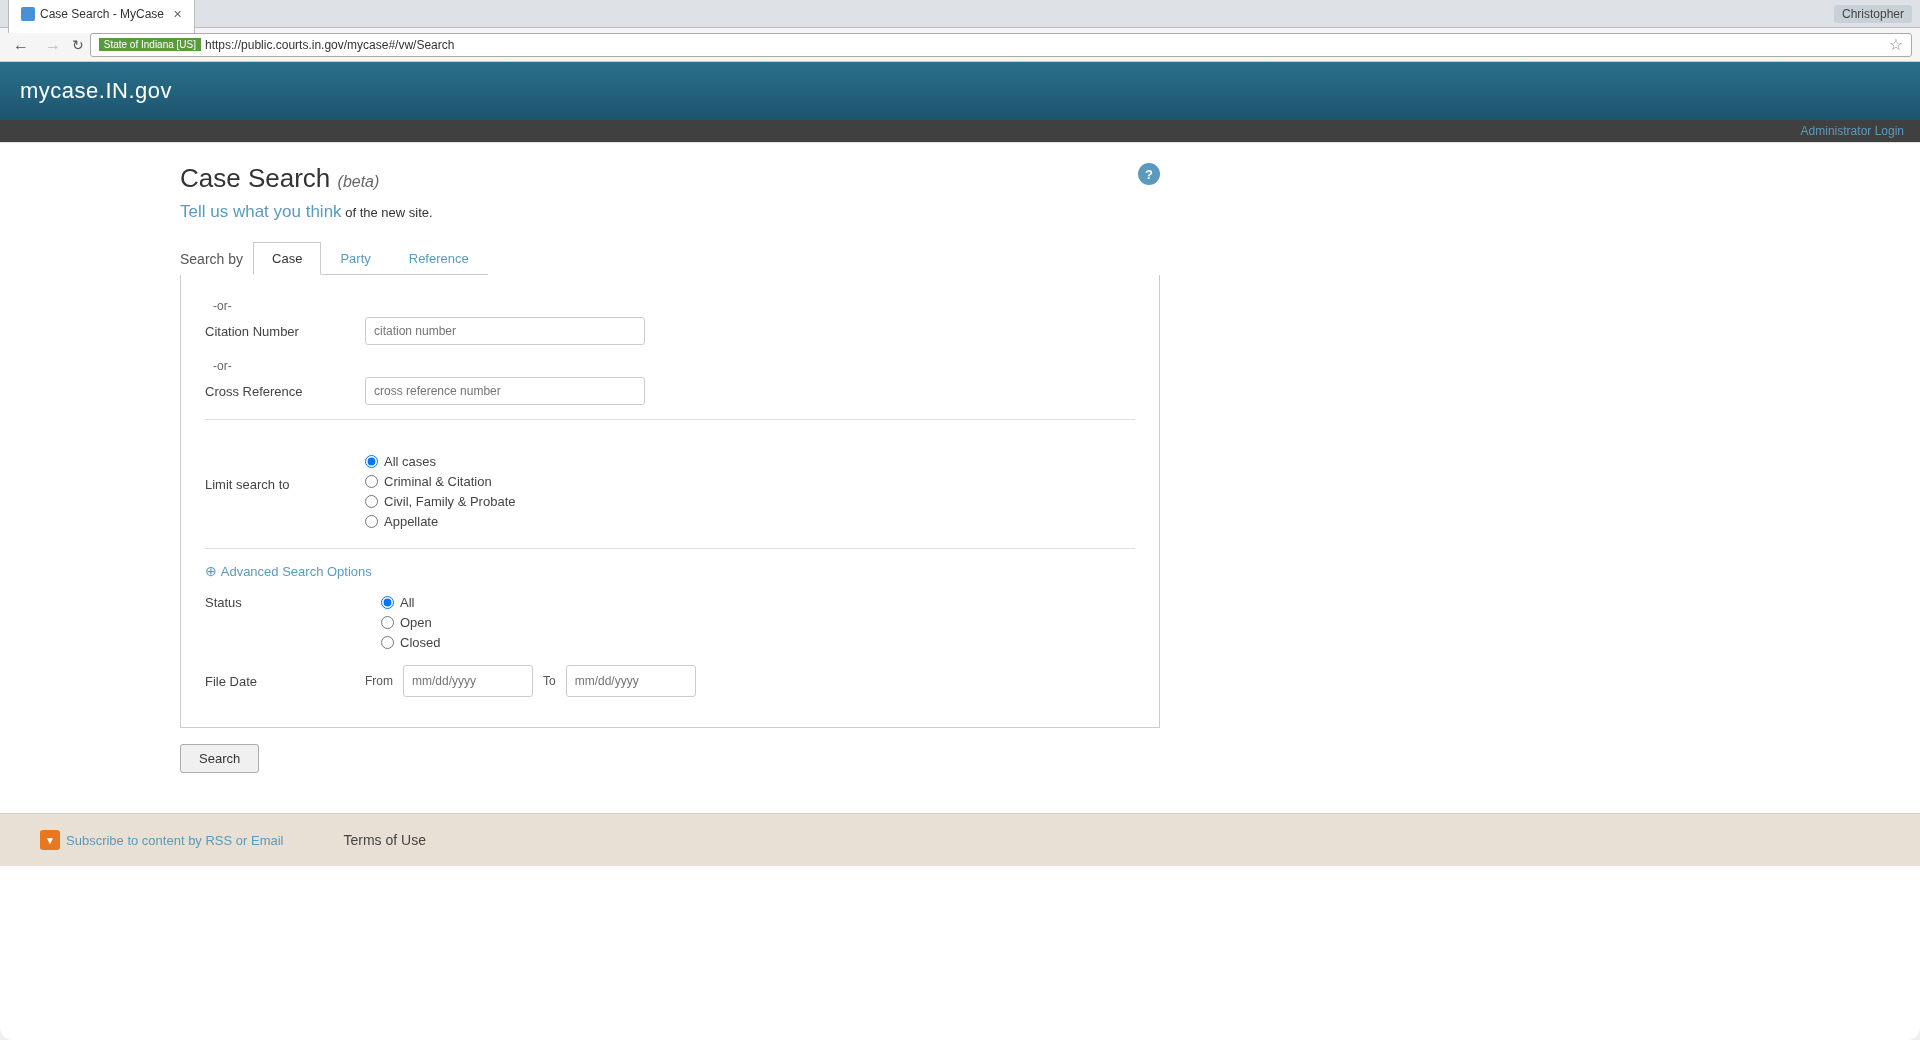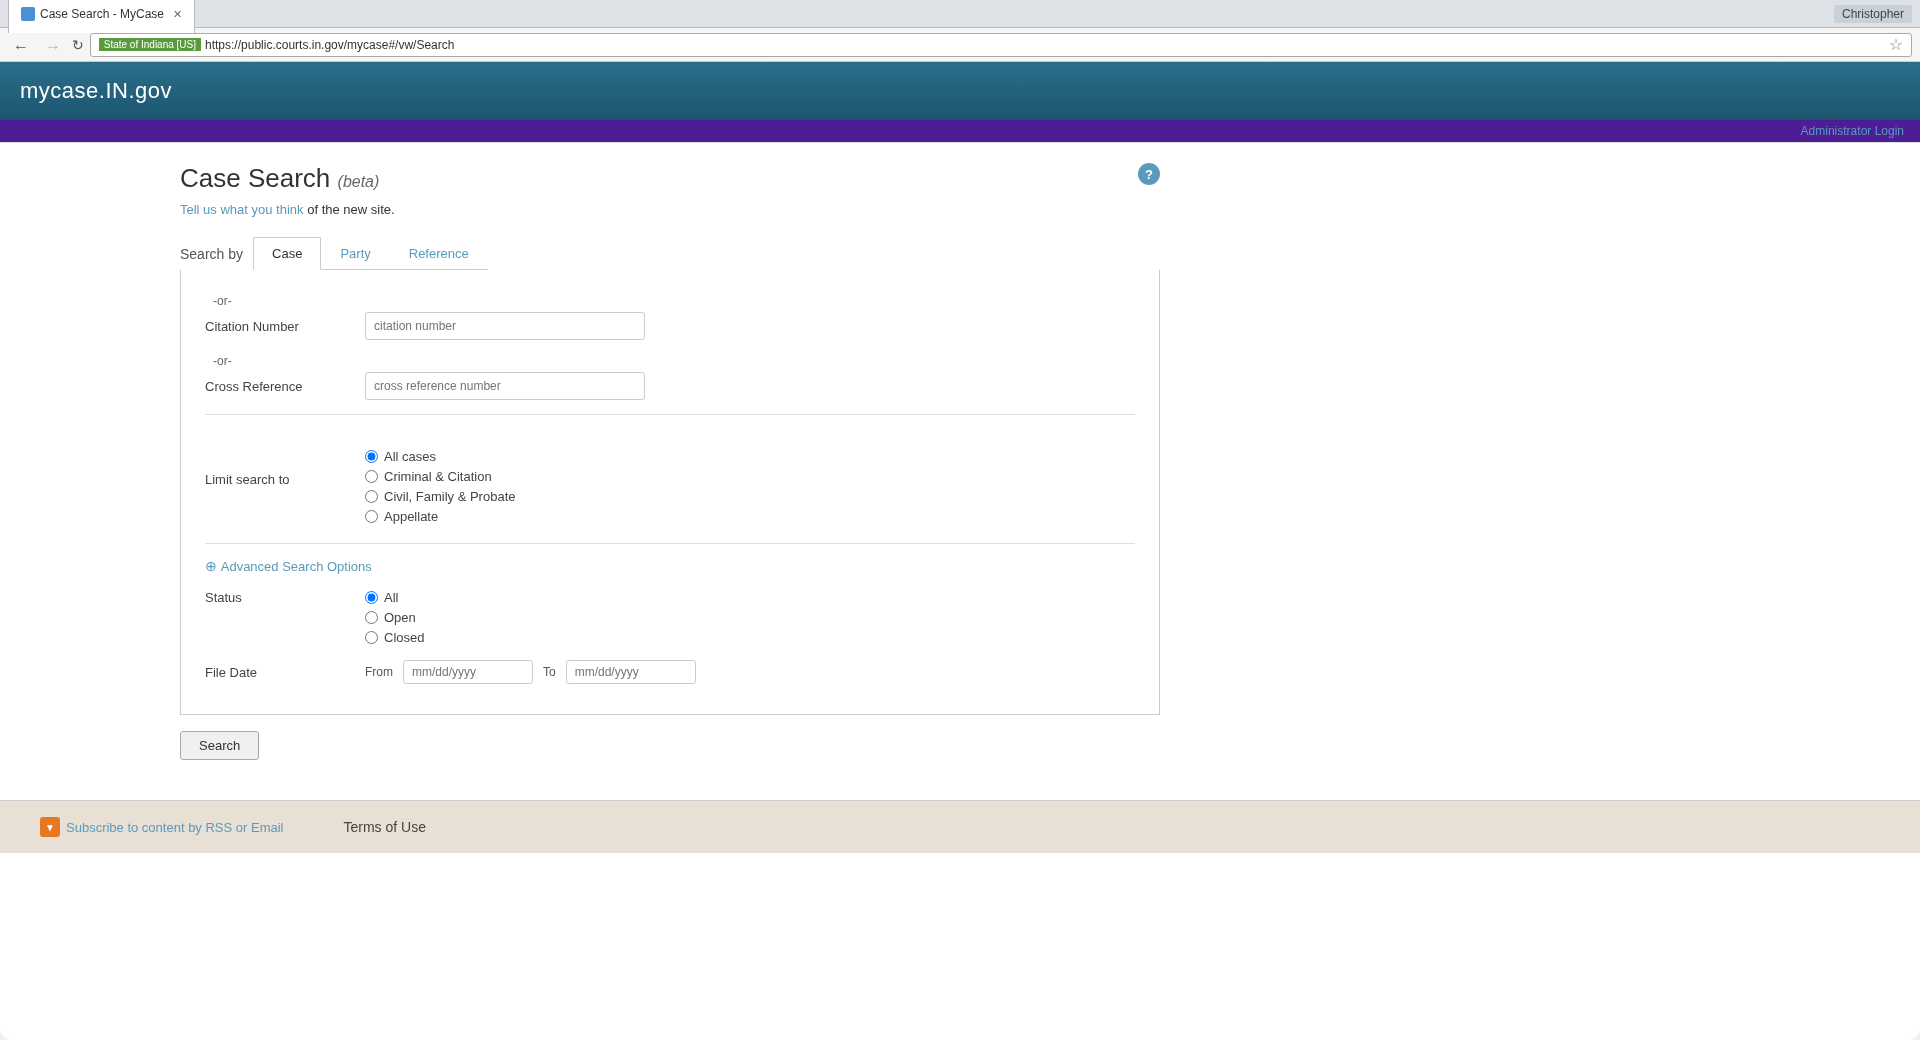--- a/index.html
+++ b/index.html
@@ -78,37 +78,37 @@
     
     .site-header {
       background: linear-gradient(to bottom, #2a6f8a, #1d5570);
       padding: 16px 20px;
       color: white;
     }
     .site-title { font-size: 22px; font-weight: normal; letter-spacing: 0.5px; }
 
     
     .admin-bar {
-      background: #4c1d95;
+      background: #404040;
       border-bottom: 1px solid #e0e0e0;
       text-align: right;
       padding: 4px 16px;
       font-size: 12px;
     }
     .admin-link { color: #5a9abd; text-decoration: none; }
 
     
     .main-content { padding: 20px 40px 40px 180px; max-width: 1200px; }
 
     .page-title { font-size: 26px; font-weight: normal; color: #333; margin-bottom: 8px; }
     .page-title .beta { font-size: 16px; color: #666; font-style: italic; }
 
     .description { font-size: 13px; color: #444; line-height: 1.5; margin-bottom: 4px; }
     .description a { color: #5a9abd; text-decoration: none; }
-    .feedback-link { font-size: 13px; color: #5a9abd; text-decoration: none; }
+    .feedback-link { font-size: 17px; color: #5a9abd; text-decoration: none; }
 
     
     .search-by-container { margin-top: 20px; display: flex; align-items: center; gap: 0; }
     .search-by-label { font-size: 14px; color: #555; margin-right: 10px; }
 
     .tabs { display: flex; border-bottom: 1px solid #ccc; }
     .tab {
       padding: 8px 18px;
       font-size: 13px;
       cursor: pointer;
@@ -192,21 +192,21 @@
       font-size: 12px;
       background: #fff;
       cursor: pointer;
     }
 
     
     .date-group { display: flex; align-items: center; gap: 10px; }
     .date-label { font-size: 12px; color: #555; }
     .date-input {
       width: 130px;
-      height: 24px;
+      height: 32px;
       border: 1px solid #ccc;
       border-radius: 3px;
       padding: 4px 8px;
       font-size: 12px;
       color: #999;
     }
 
     
     .search-button {
       background: #f0f0f0;
@@ -365,21 +365,21 @@
       </div>
 
       <hr class="divider">
 
       <a href="#" class="advanced-toggle">
         <span class="plus-icon">⊕</span>
         <span>Advanced Search Options</span>
       </a>
 
 
-      <div class="form-row" style="align-items:flex-start; margin-top:10px;">
+      <div class="form-row" style="align-items:flex-start; margin-top:10px;gap:16px;">
         <span class="form-label">Status</span>
         <div>
           <div class="radio-item">
             <input type="radio" name="status" value="all" checked="" style="">
             <span>All</span>
           </div>
           <div class="radio-item">
             <input type="radio" name="status" value="open" style="">
             <span>Open</span>
           </div>

